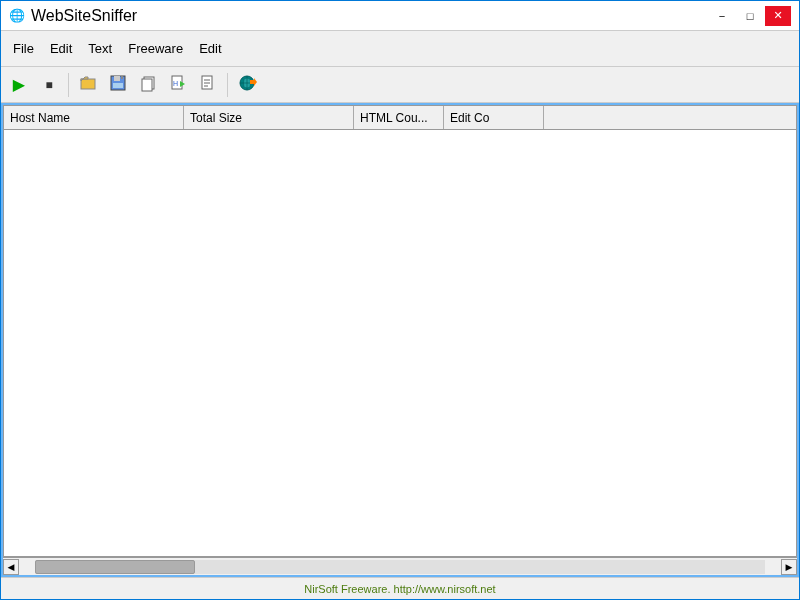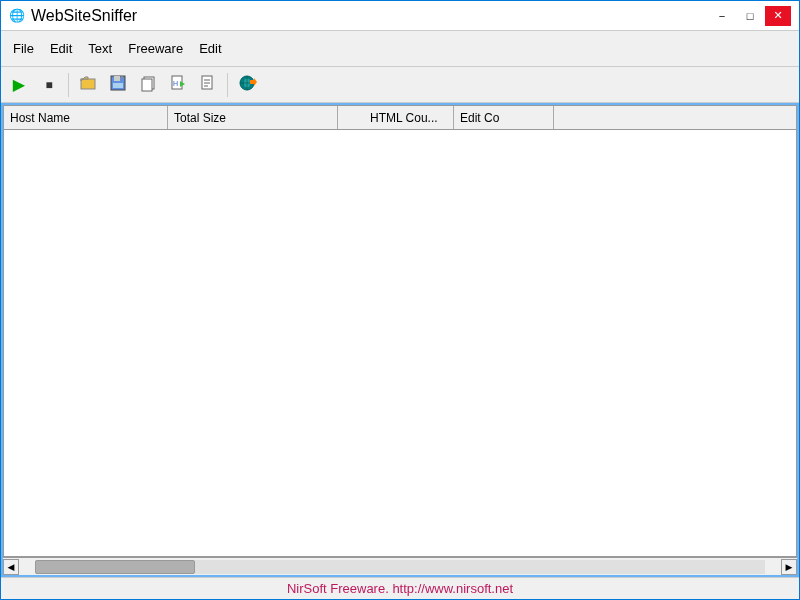--- a/index.html
+++ b/index.html
@@ -146,25 +146,25 @@
       display: flex;
       align-items: center;
       white-space: nowrap;
       overflow: hidden;
       cursor: pointer;
       user-select: none;
       background: #f0f0f0;
     }
 
     
-    .col-host { width: 164px; flex-shrink: 0; text-align: center; }
+    .col-host { width: 180px; flex-shrink: 0; text-align: center; }
     .col-total-size { width: 170px; flex-shrink: 0; text-align: right; }
     .col-uncomp { width: 170px; flex-shrink: 0; }
     .col-total-count { width: 105px; flex-shrink: 0; }
-    .col-html-count { width: 90px; flex-shrink: 0; margin-left: 26px; }
+    .col-html-count { width: 90px; flex-shrink: 0; }
     .col-text { width: 100px; flex-shrink: 0; }
 
     
     .list-body {
       flex: 1;
       background: #fff;
       overflow: auto;
     }
 
     
@@ -209,22 +209,22 @@
     .status-bar {
       height: 22px;
       background: #f0f0f0;
       border-top: 1px solid #ccc;
       display: flex;
       align-items: center;
       justify-content: center;
       flex-shrink: 0;
     }
     .status-text {
-      font-size: 13px;
-      color: #be185d;
+      font-size: 11px;
+      color: #4d7c0f;
     }
   </style>
 </head>
 <body>
 
 <div class="window">
 
   <div class="title-bar">
     <div class="title-bar-left">
       <span class="title-bar-icon">🌐</span>

